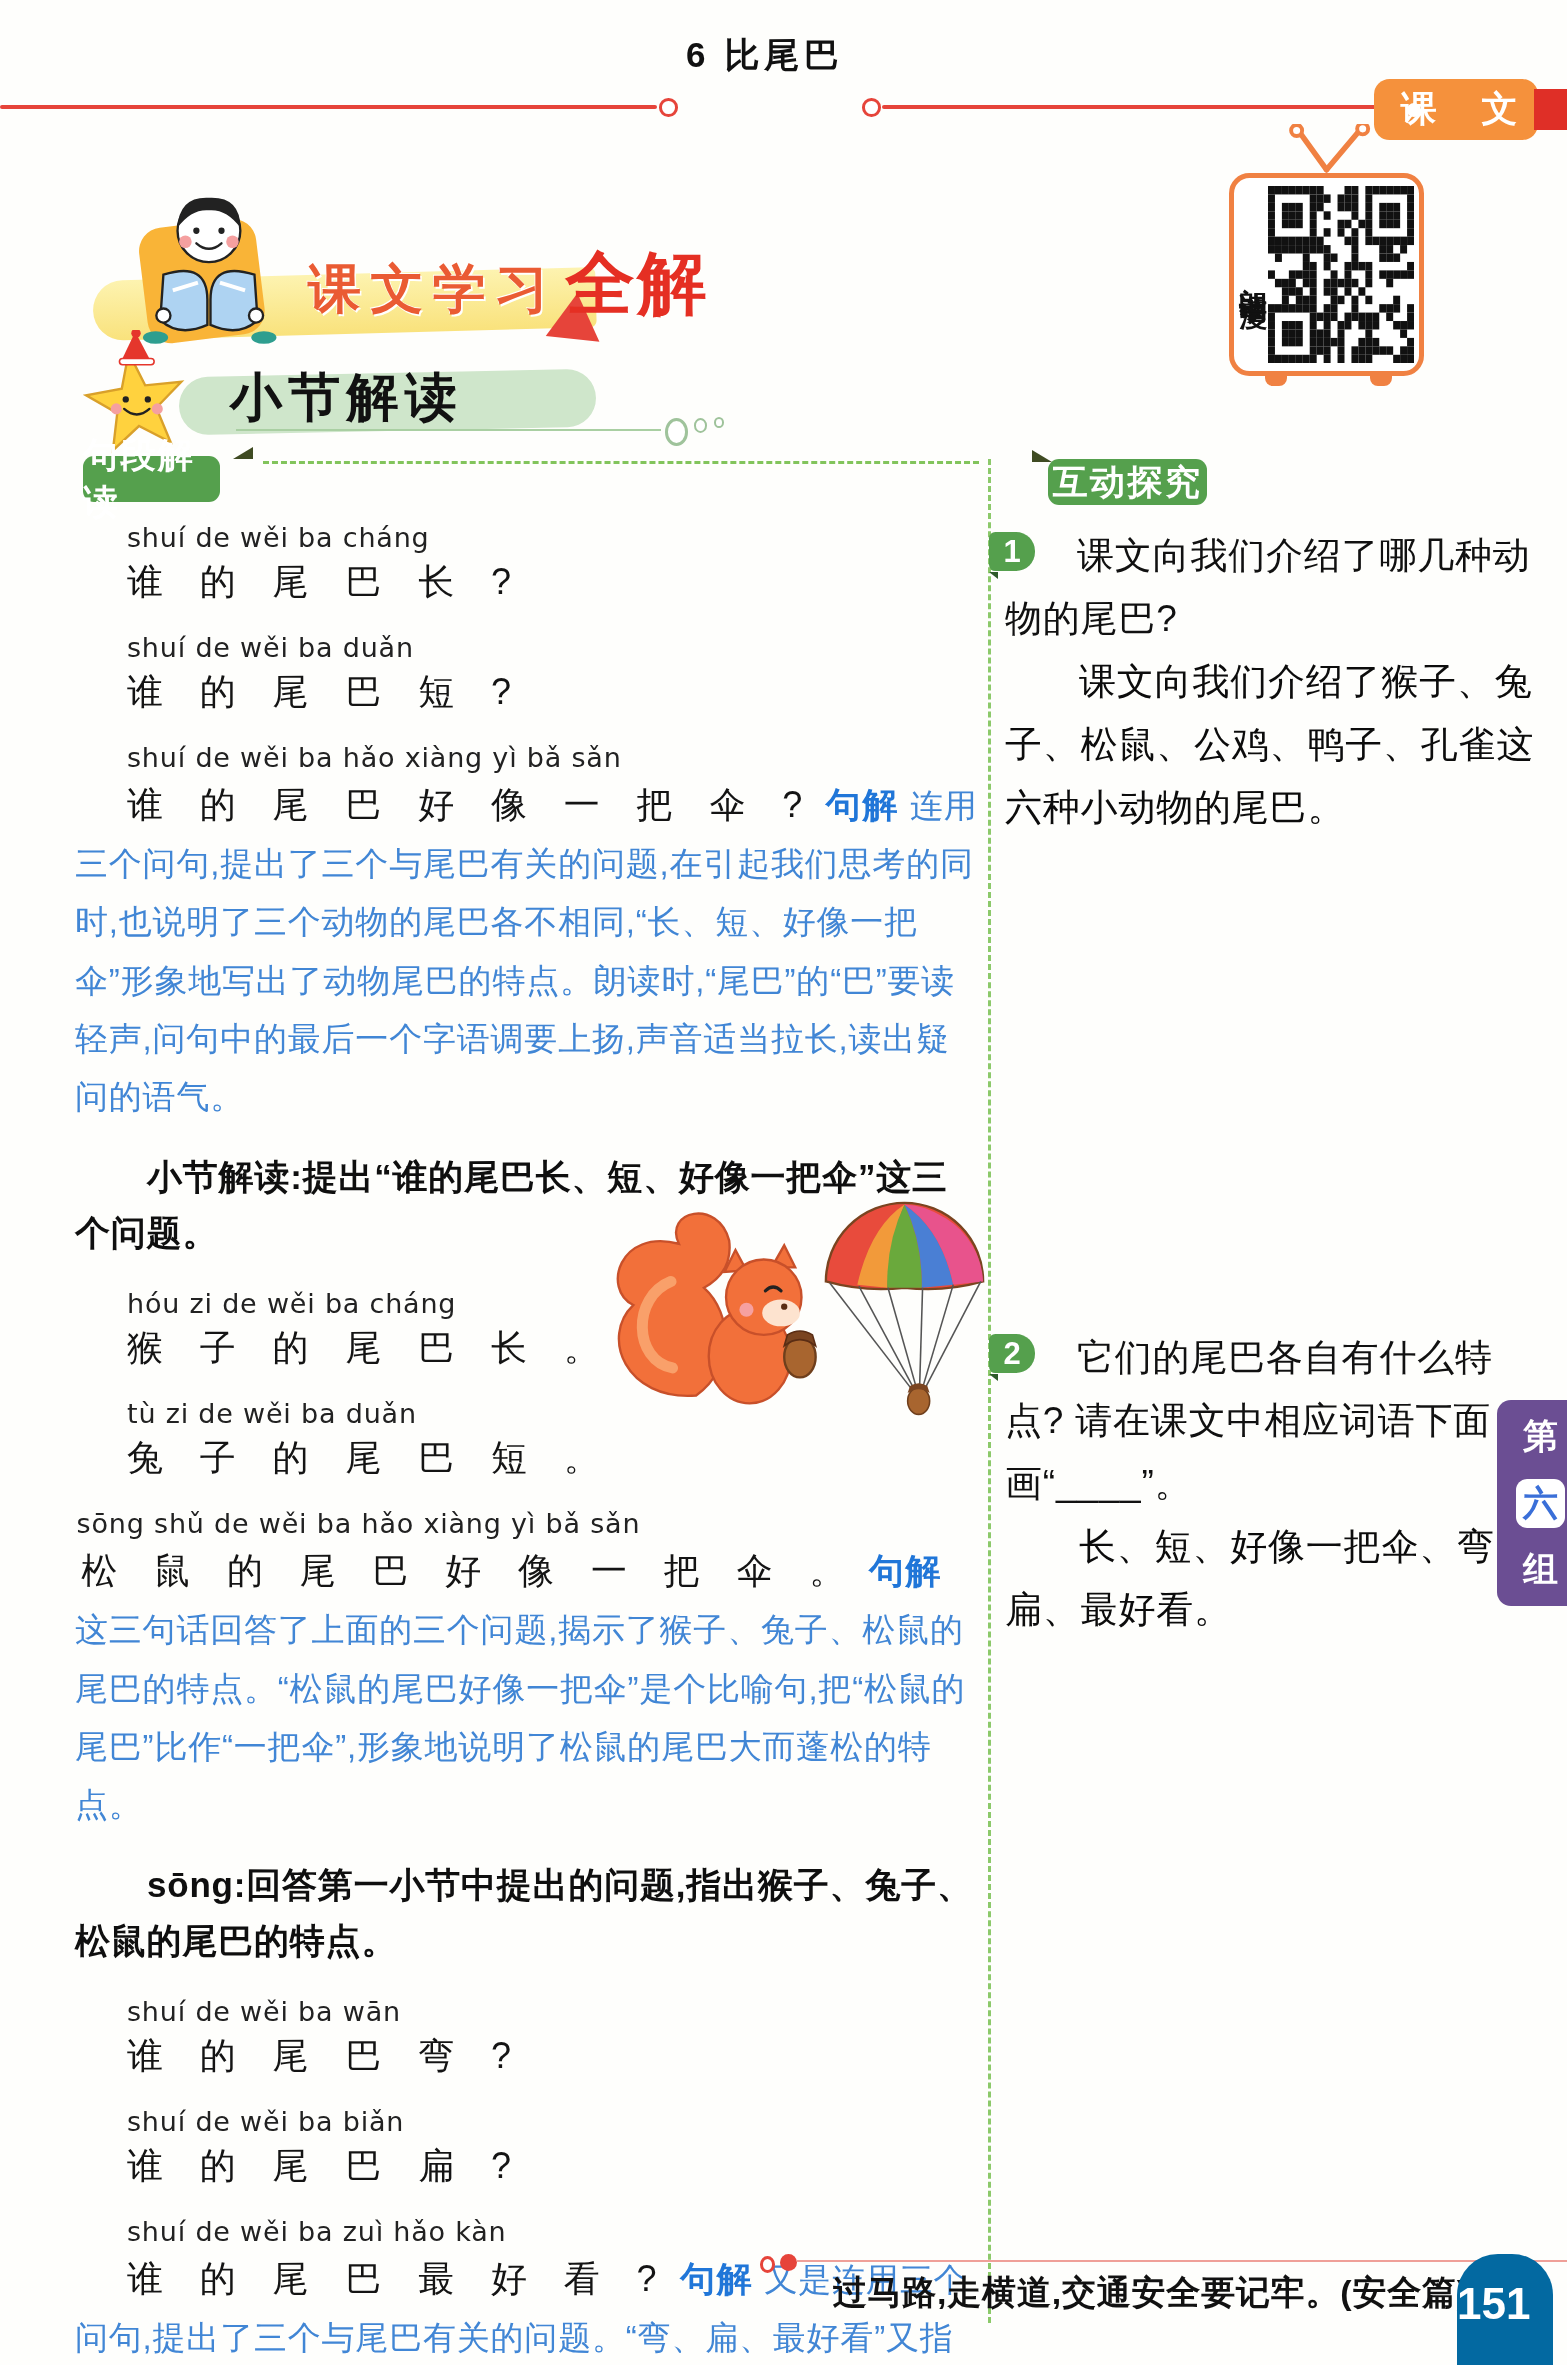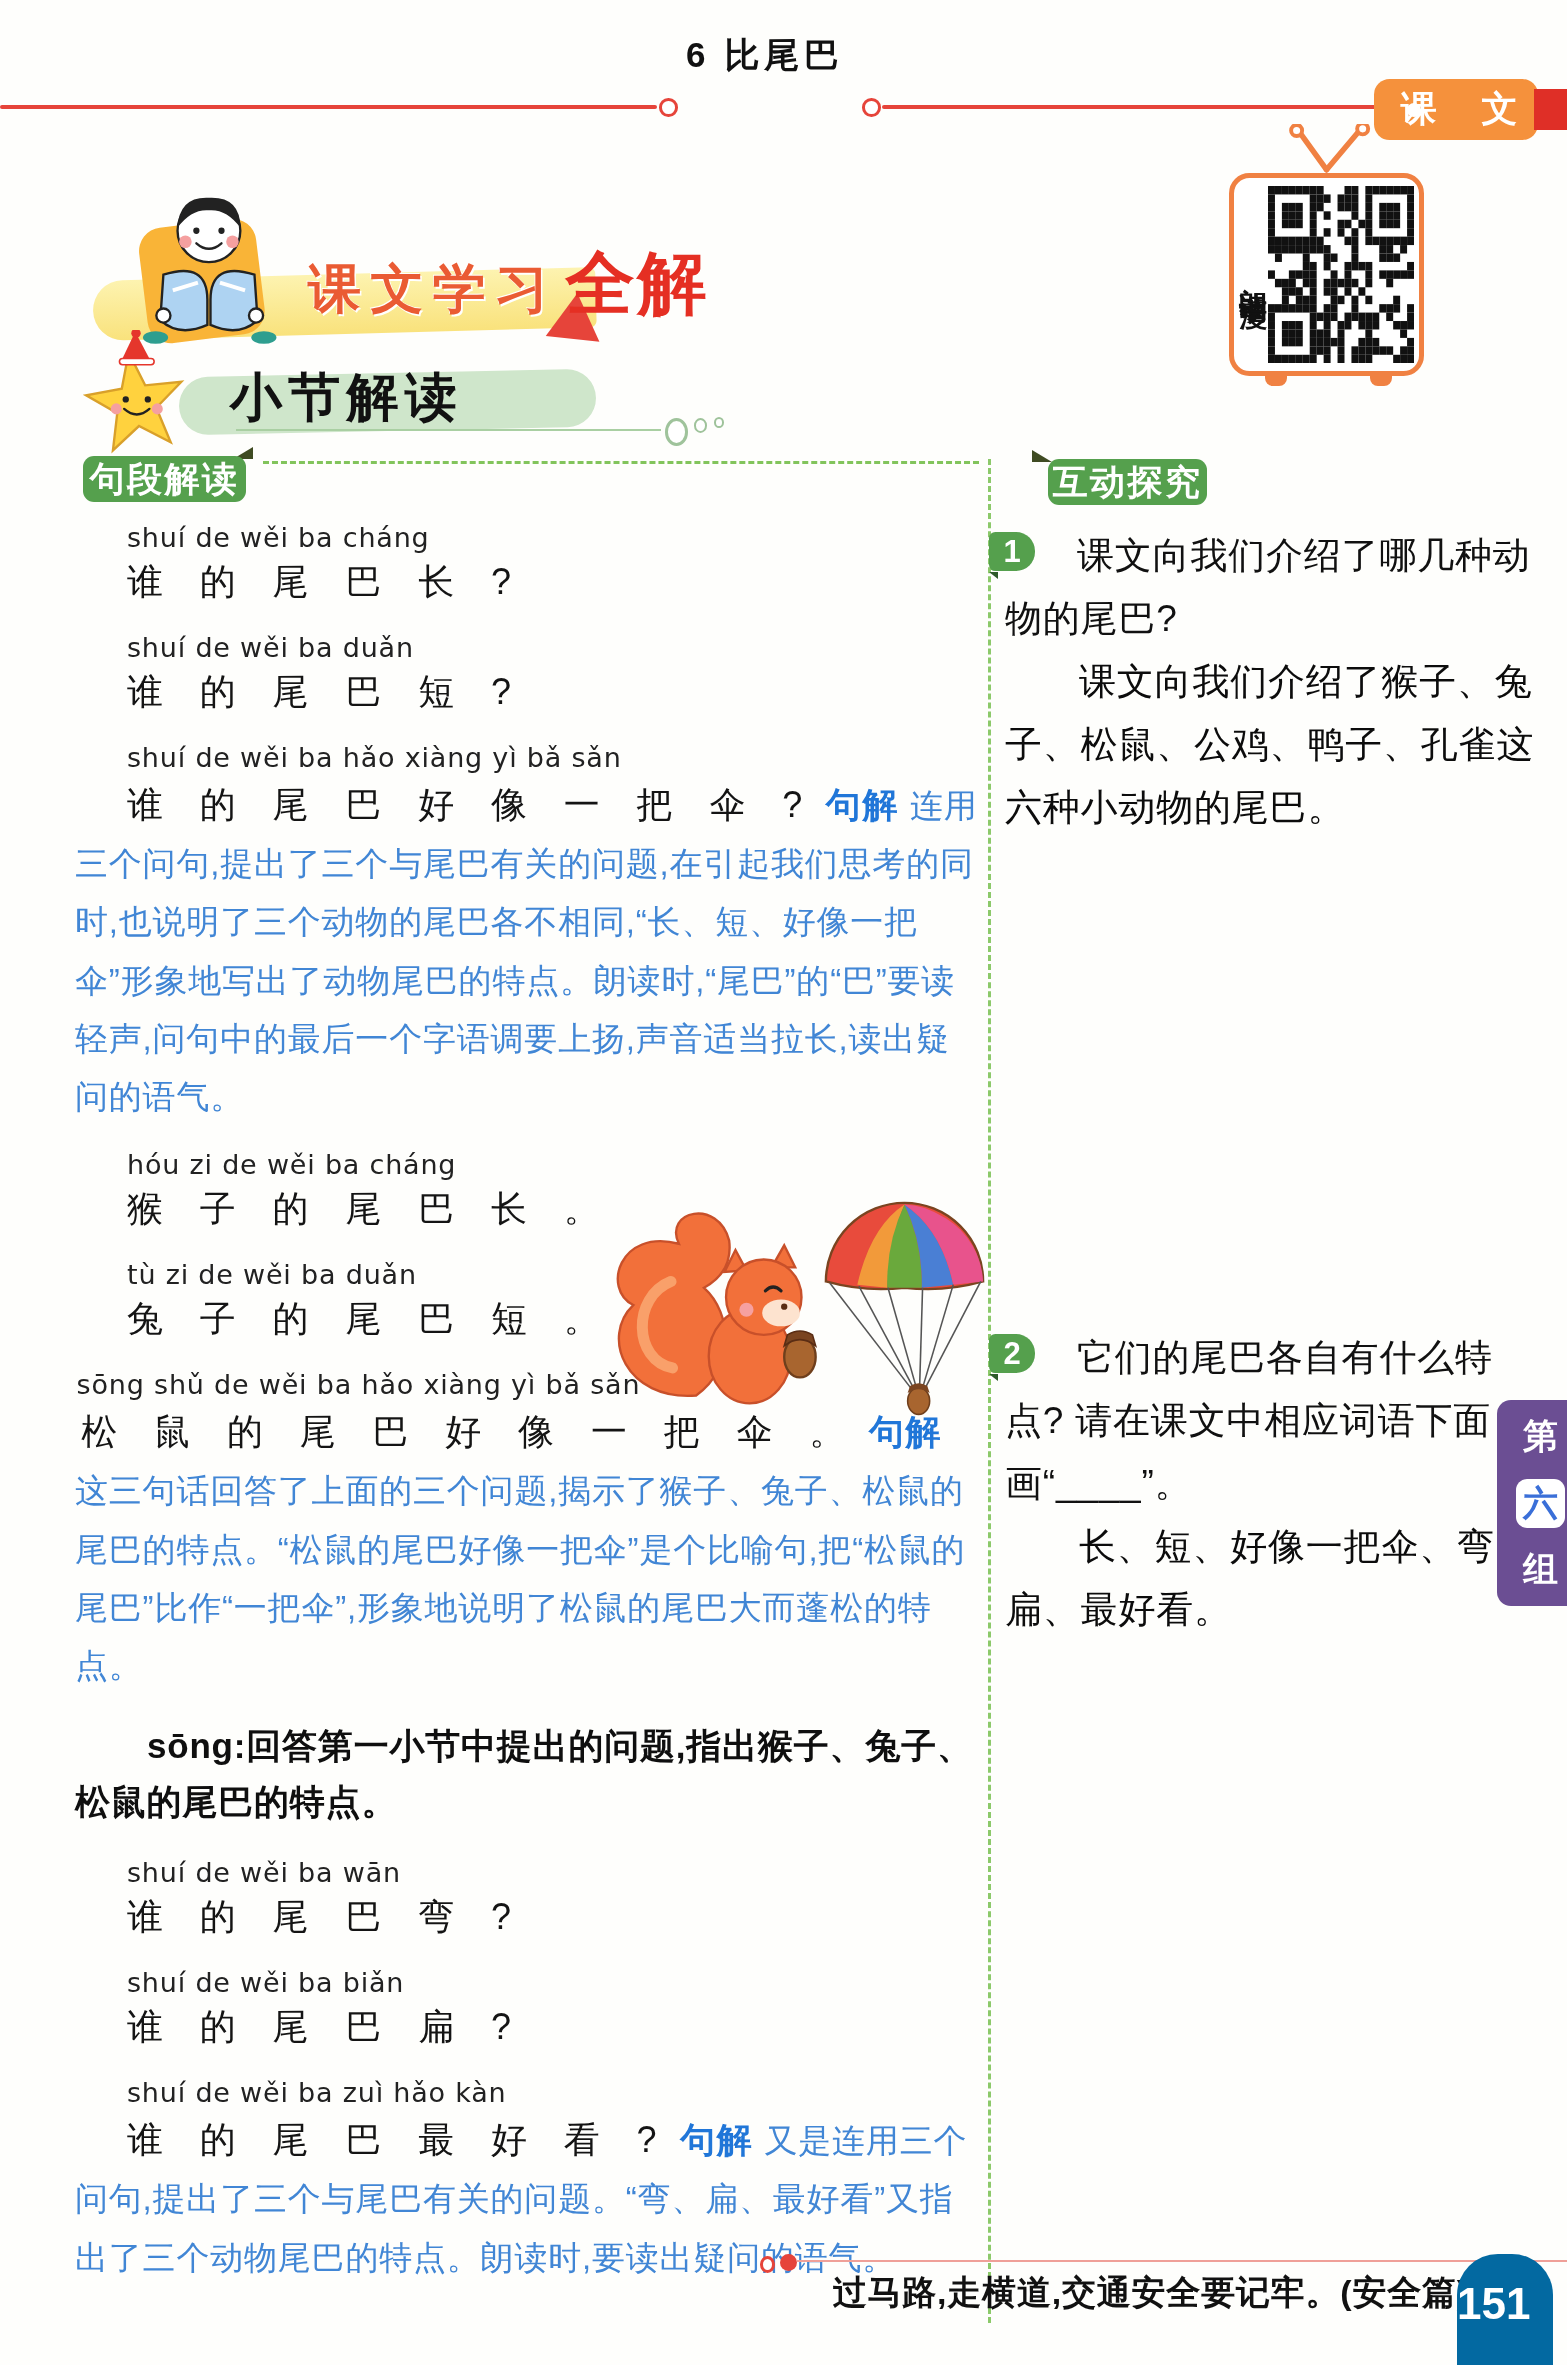--- a/index.html
+++ b/index.html
@@ -43,21 +43,21 @@
   .live-tail{position:absolute;left:236px;top:429px;width:425px;height:2.4px;background:#a9cfa2;}
   .live-c1{position:absolute;left:665px;top:418px;width:17.3px;height:22px;border:3.1px solid #9fc39b;border-radius:50%;background:#fff;}
   .live-c2{position:absolute;left:694px;top:418px;width:9.4px;height:11px;border:2.4px solid #9fc39b;border-radius:50%;background:#fff;}
   .live-c3{position:absolute;left:714px;top:417px;width:6.3px;height:7px;border:2.4px solid #9fc39b;border-radius:50%;background:#fff;}
   .live-title{position:absolute;left:230px;top:363px;font-size:52px;font-weight:800;color:#111;letter-spacing:6.3px;}
   .star{position:absolute;left:69px;top:330px;}
 
   
   .badge-green{position:absolute;background:#55a04d;border-radius:11px;color:#fff;font-weight:800;
                display:flex;align-items:center;justify-content:center;}
-  .badge-jd{left:83px;top:456px;width:163px;height:46px;font-size:35px;letter-spacing:2.4px;}
+  .badge-jd{left:83px;top:456px;width:137px;height:46px;font-size:35px;letter-spacing:2.4px;}
   .badge-hd{left:1048px;top:459px;width:159px;height:46px;font-size:35px;letter-spacing:2.4px;}
   .fold{position:absolute;width:0;height:0;}
   .fold-jd{left:233px;top:447px;border-left:20.4px solid transparent;border-bottom:12.6px solid #3f4b22;}
   .fold-hd{left:1032px;top:450px;border-right:20.4px solid transparent;border-bottom:12.6px solid #3f4b22;}
   .dash-h{position:absolute;left:263px;top:461px;width:716px;border-top:3.9px dashed #82c45c;}
   .dash-v{position:absolute;left:988px;top:459px;height:1864px;border-left:3.1px dashed #8cc96a;}
 
   
   .lcol{position:absolute;left:75px;top:522px;width:906px;}
   .pinyin{font-family:"DejaVu Sans",sans-serif;font-size:27px;color:#222;margin:0 0 3.1px 52px;letter-spacing:0.8px;}
@@ -433,20 +433,21 @@
   <div class="fold fold-hd"></div>
   <div class="badge-green badge-hd">互动探究</div>
 
   <div class="lcol" id="lcol">
       <div class="pinyin">shuí de wěi ba cháng</div>
       <div class="hanzi-line">谁 的 尾 巴 长 ?</div>
       <div class="pinyin">shuí de wěi ba duǎn</div>
       <div class="hanzi-line">谁 的 尾 巴 短 ?</div>
       <div class="pinyin">shuí de wěi ba hǎo xiàng  yì  bǎ sǎn</div>
       <p class="para"><span class="hz">谁 的 尾 巴 好 像 一 把 伞 ?</span><span class="note-label">句解</span><span class="note-text">连用三个问句,提出了三个与尾巴有关的问题,在引起我们思考的同时,也说明了三个动物的尾巴各不相同,“长、短、好像一把伞”形象地写出了动物尾巴的特点。朗读时,“尾巴”的“巴”要读轻声,问句中的最后一个字语调要上扬,声音适当拉长,读出疑问的语气。</span></p>
+      <p class="summary">小节解读:提出“谁的尾巴长、短、好像一把伞”这三个问题。</p>
       <div class="pinyin">hóu  zi  de wěi ba cháng</div>
       <div class="hanzi-line">猴 子 的 尾 巴 长 。</div>
       <div class="pinyin">tù  zi  de wěi ba duǎn</div>
       <div class="hanzi-line">兔 子 的 尾 巴 短 。</div>
       <div class="pinyin wide">sōng shǔ de wěi ba hǎo xiàng  yì  bǎ sǎn</div>
       <p class="para wide"><span class="hz">松 鼠 的 尾 巴 好  像 一 把 伞 。</span><span class="note-label">句解</span><span class="note-text">这三句话回答了上面的三个问题,揭示了猴子、兔子、松鼠的尾巴的特点。“松鼠的尾巴好像一把伞”是个比喻句,把“松鼠的尾巴”比作“一把伞”,形象地说明了松鼠的尾巴大而蓬松的特点。</span></p>
       <p class="summary">sōng:回答第一小节中提出的问题,指出猴子、兔子、松鼠的尾巴的特点。</p>
       <div class="pinyin">shuí de wěi ba wān</div>
       <div class="hanzi-line">谁 的 尾 巴 弯 ?</div>
       <div class="pinyin">shuí de wěi ba biǎn</div>

